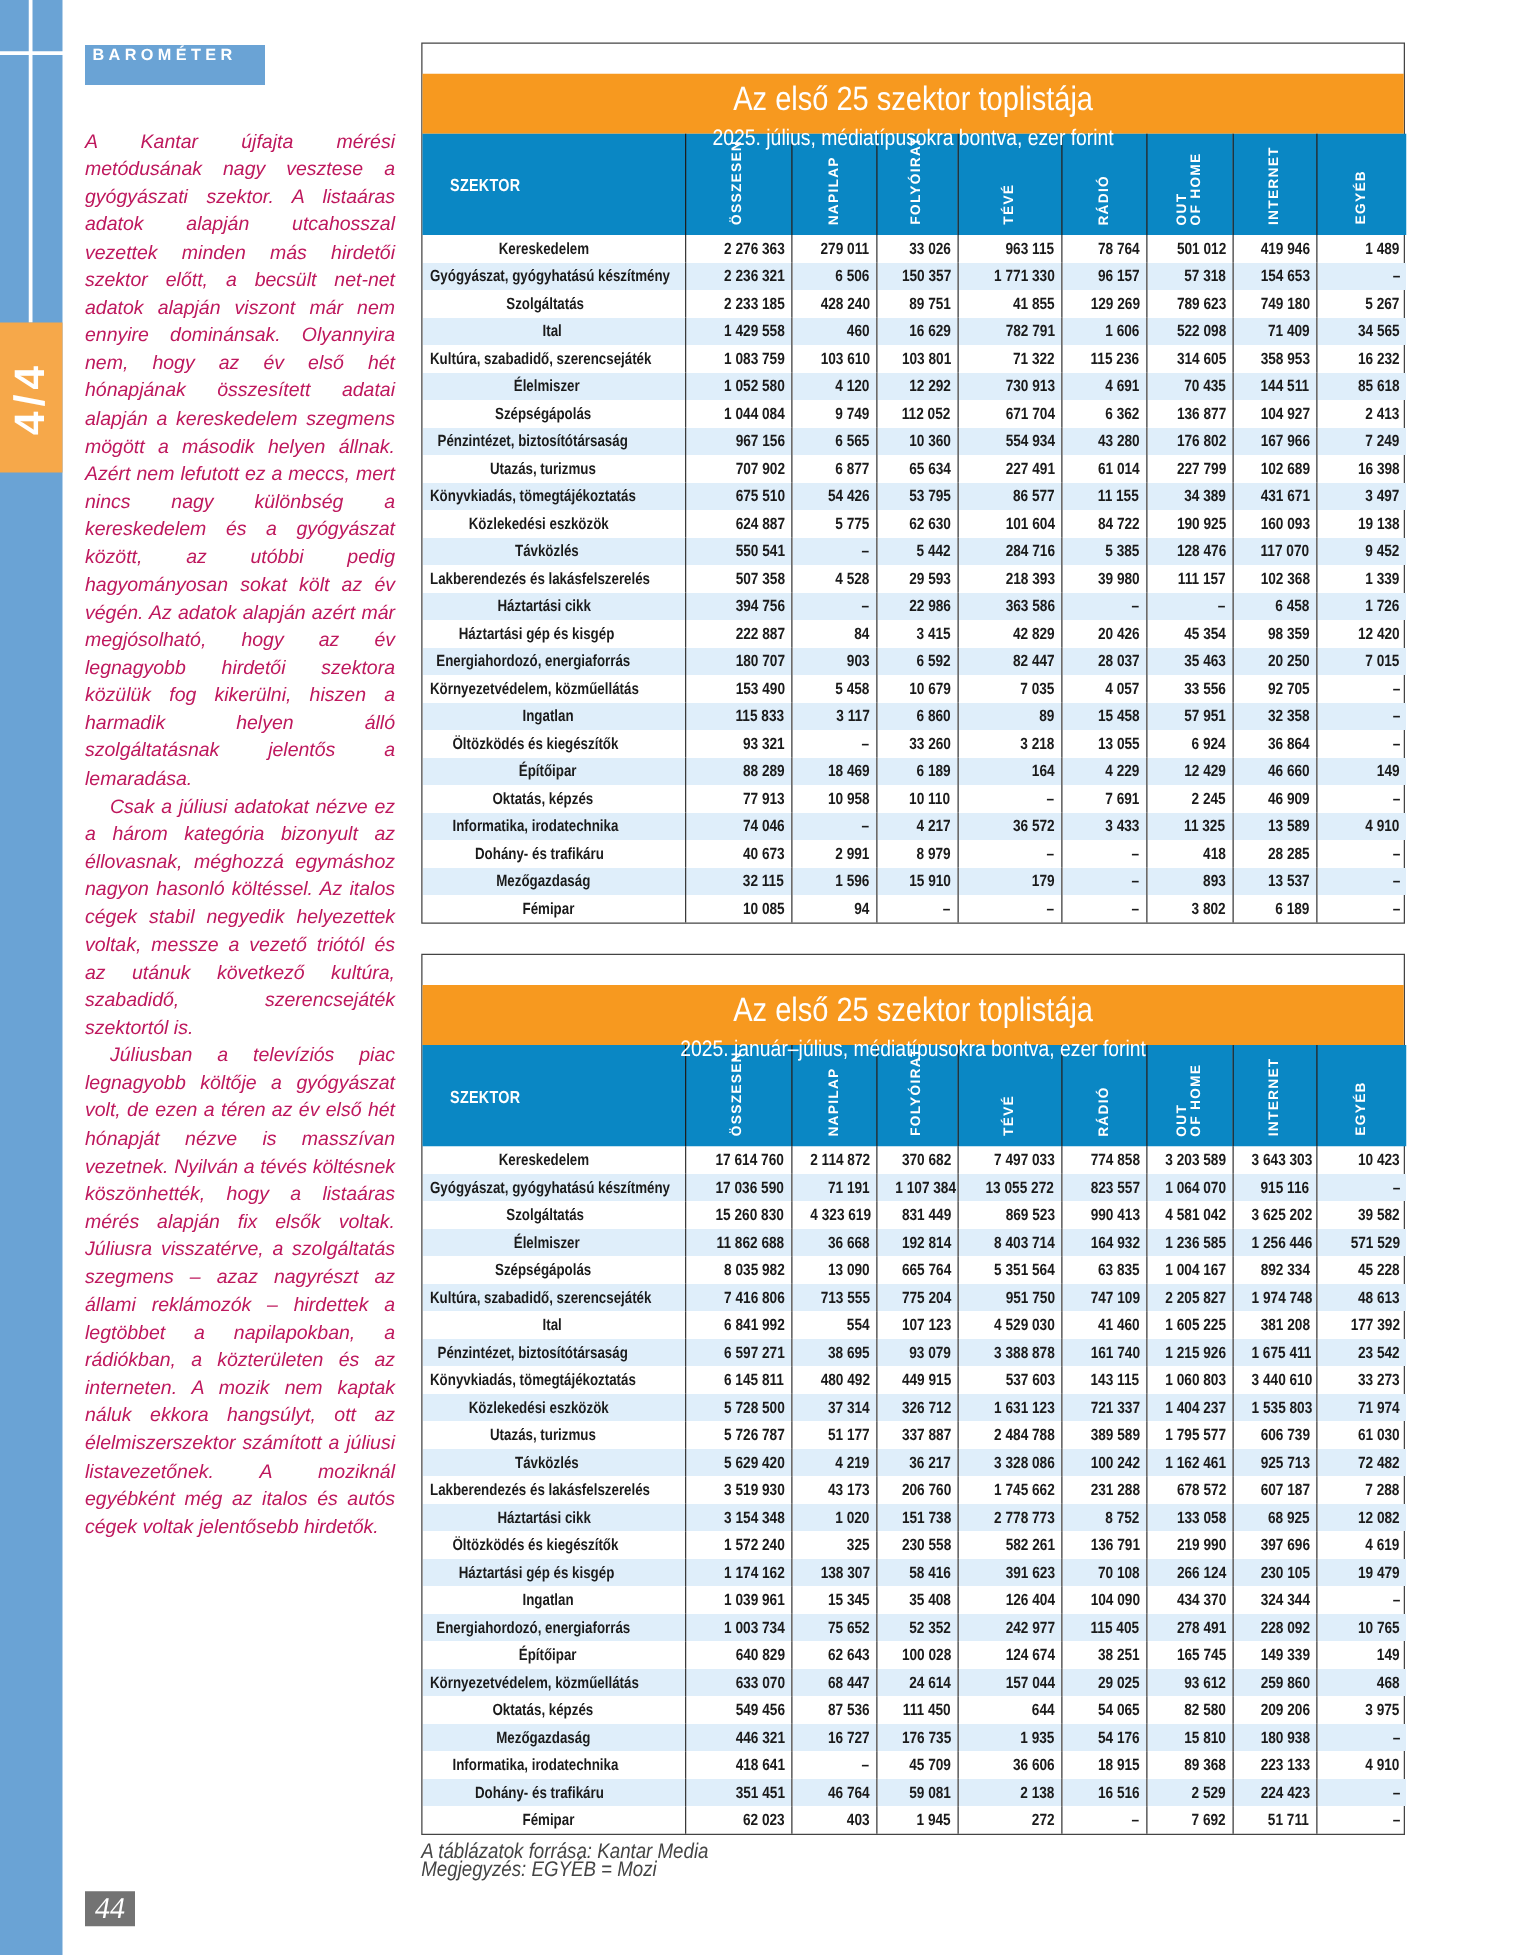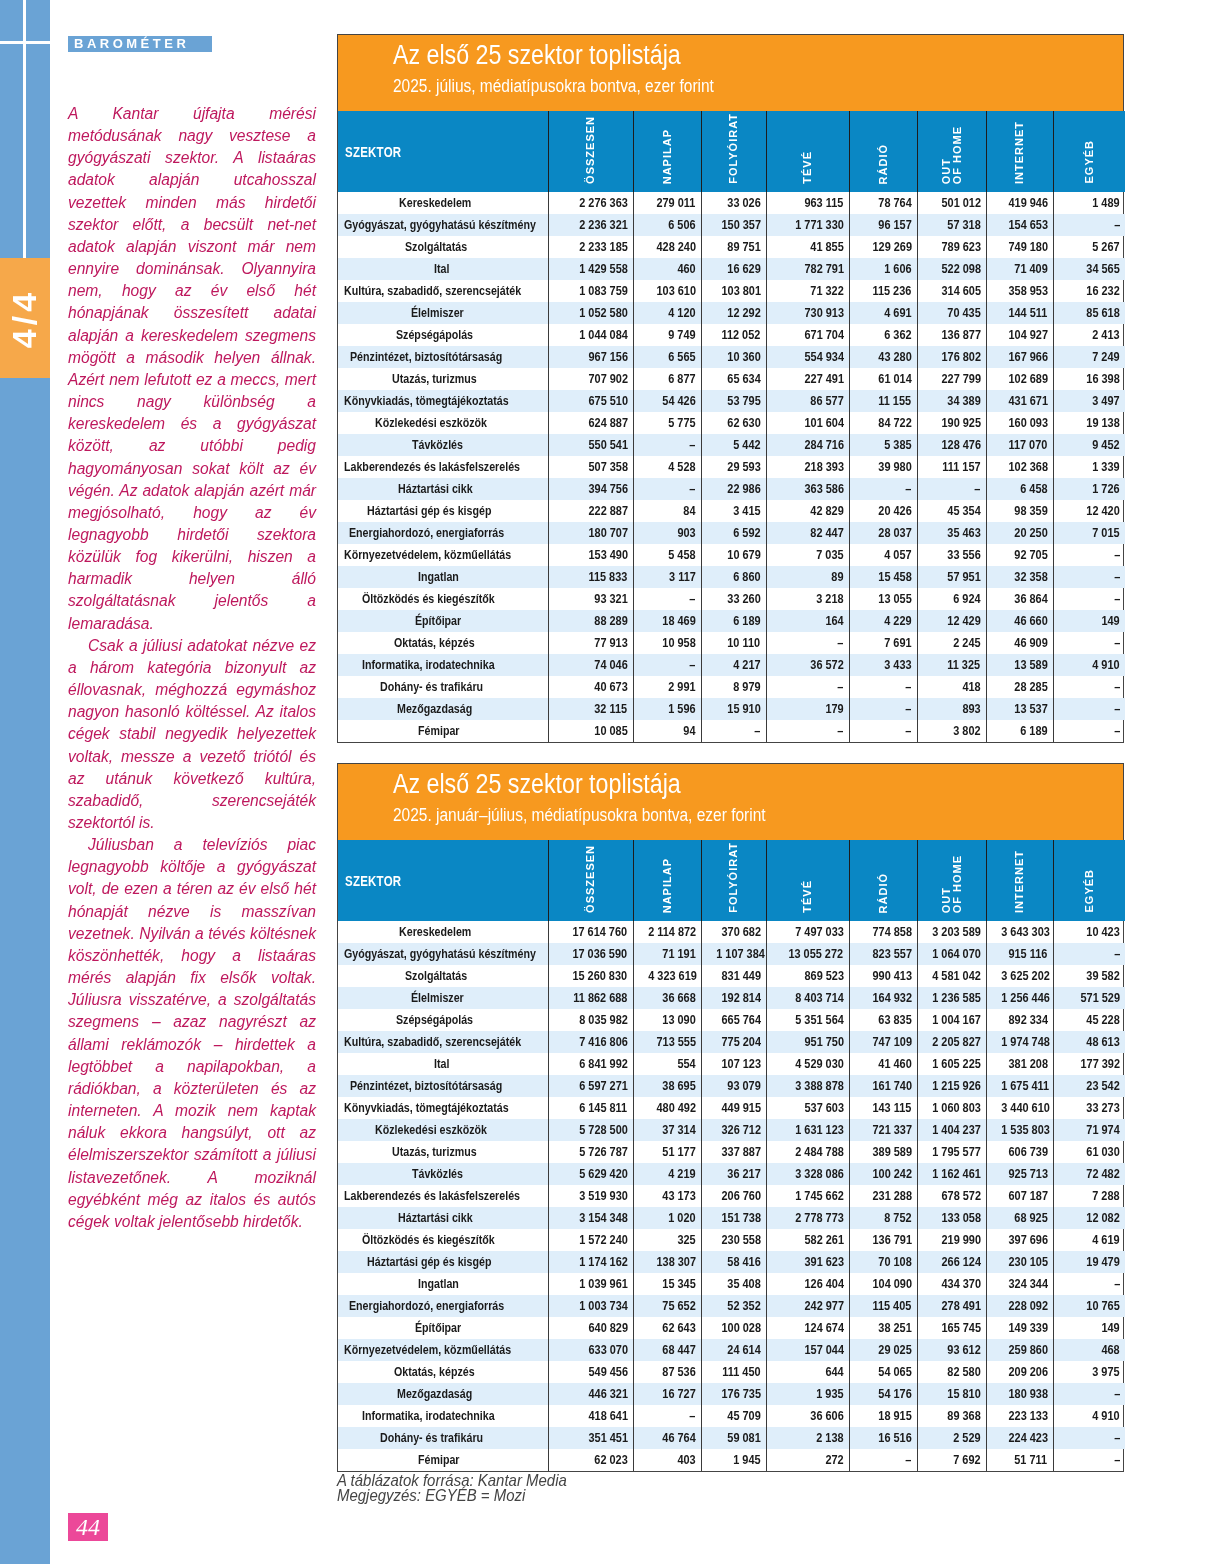--- a/index.html
+++ b/index.html
@@ -5,40 +5,40 @@
   * { box-sizing: border-box; margin: 0; padding: 0; }
   html, body { width: 1218px; height: 1564px; background: #ffffff; overflow: hidden; }
   body { position: relative; font-family: "Liberation Sans", "DejaVu Sans", sans-serif; color: #1a1a1a; }
 
   .side-bar { position: absolute; left: 0; top: 0; width: 50px; height: 1564px; background: #6aa3d5; }
   .side-vline { position: absolute; left: 23px; top: 0; width: 3px; height: 258px; background: #ffffff; }
   .side-hline { position: absolute; left: 0; top: 41px; width: 68px; height: 3px; background: #ffffff; }
   .section-tab { position: absolute; left: 0; top: 258px; width: 50px; height: 120px; background: #f6a84a; display: flex; align-items: center; justify-content: center; }
   .section-tab span { display: block; transform: rotate(-90deg); color: #ffffff; font-weight: bold; font-size: 34px; letter-spacing: 4px; white-space: nowrap; }
 
-  .barometer { position: absolute; left: 68px; top: 36px; width: 144px; height: 16px; background: #6aa3d5; color: #ffffff; font-weight: bold; font-size: 13px; letter-spacing: 3.5px; line-height: 16px; padding-left: 6px; }
+  .barometer { position: absolute; left: 68px; top: 36px; width: 144px; height: 32px; background: #6aa3d5; color: #ffffff; font-weight: bold; font-size: 13px; letter-spacing: 3.5px; line-height: 16px; padding-left: 6px; }
 
   .article { position: absolute; left: 68px; top: 103px; width: 248px; font-family: "Liberation Sans", sans-serif; font-style: italic; font-size: 15.6px; line-height: 22.15px; color: #be185d; text-align: justify; }
   .article p { text-indent: 0; }
   .article p + p { text-indent: 20px; }
 
-  .page-num { position: absolute; left: 68px; top: 1513px; width: 40px; height: 28px; background: #ec4899; color: #ffffff; font-family: "Liberation Serif", serif; font-style: italic; font-size: 24px; line-height: 28px; text-align: center; }
+  .page-num { position: absolute; left: 68px; top: 1513px; width: 40px; height: 28px; background: #737373; color: #ffffff; font-family: "Liberation Serif", serif; font-style: italic; font-size: 24px; line-height: 28px; text-align: center; }
 
   .tbl-wrap { position: absolute; left: 337px; width: 787px; border: 1px solid #444; background: #fff; }
   .tbl-wrap.t1 { top: 34px; }
   .tbl-wrap.t2 { top: 763px; }
-  .tbl-head { background: #f7991f; color: #ffffff; height: 76px; }
+  .tbl-head { background: #f7991f; color: #ffffff; text-align: center; height: 48px; margin-top: 24px; }
   .tbl-title { font-size: 27px; line-height: 36px; padding-top: 2px; transform: scaleX(0.86); display: block; }
   .tbl-sub { font-size: 18px; line-height: 26px; transform: scaleX(0.86); display: block; }
 
   table { border-collapse: collapse; width: 100%; table-layout: fixed; }
   col.c0 { width: 210px; } col.c1 { width: 85px; } col.c2 { width: 68px; } col.c3 { width: 65px; } col.c4 { width: 83px; }
   col.c5 { width: 68px; } col.c6 { width: 69px; } col.c7 { width: 67px; } col.c8 { width: 72px; }
   thead th { background: #0a87c4; color: #ffffff; height: 81px; border-left: 1px solid #1d1d1d; font-size: 11px; font-weight: bold; vertical-align: bottom; padding: 0; }
-  thead th:first-child { border-left: none; text-align: left; vertical-align: middle; padding-left: 7px; font-size: 14px; }
+  thead th:first-child { border-left: none; text-align: left; vertical-align: middle; padding-left: 22px; font-size: 14px; }
   thead th:first-child span { display: inline-block; transform: scaleX(0.82); transform-origin: left center; letter-spacing: 0.3px; }
   .vlabel { display: flex; align-items: flex-end; justify-content: center; height: 81px; padding-bottom: 8px; }
   .vlabel span { writing-mode: vertical-rl; transform: rotate(180deg); letter-spacing: 1px; white-space: pre-line; line-height: 11px; text-align: left; }
 
   tbody td { height: 21.99px; font-size: 13px; font-weight: bold; border-left: 1px solid #3a3a3a; padding: 0 5px; text-align: right; white-space: nowrap; overflow: hidden; }
   tbody td span { display: inline-block; transform: scaleX(0.84); transform-origin: right center; }
   tbody td:first-child { border-left: none; text-align: center; padding-left: 6px; }
   tbody td:first-child span { transform-origin: left center; transform: scaleX(0.82); }
   tbody tr:nth-child(even) td { background: #dfeefa; }
 

